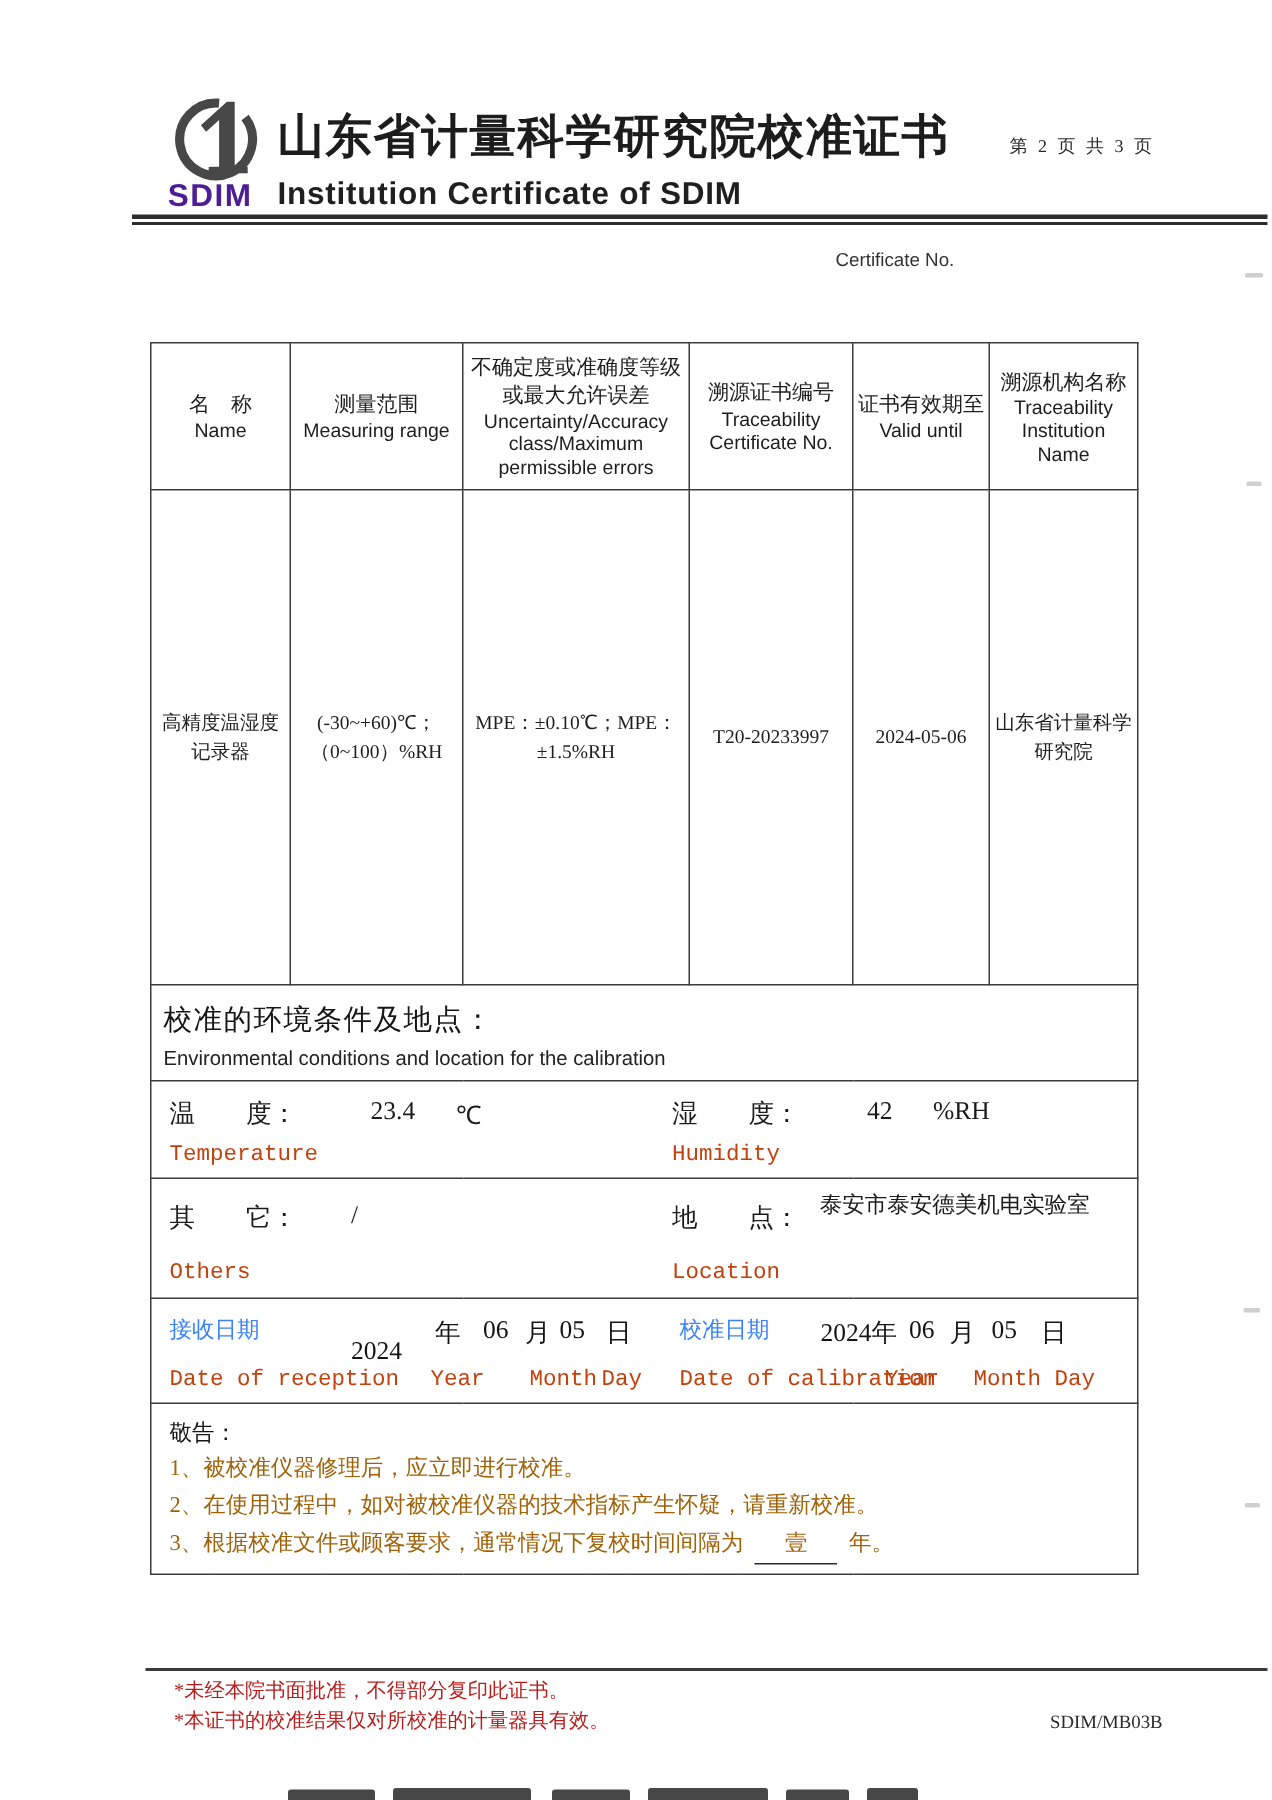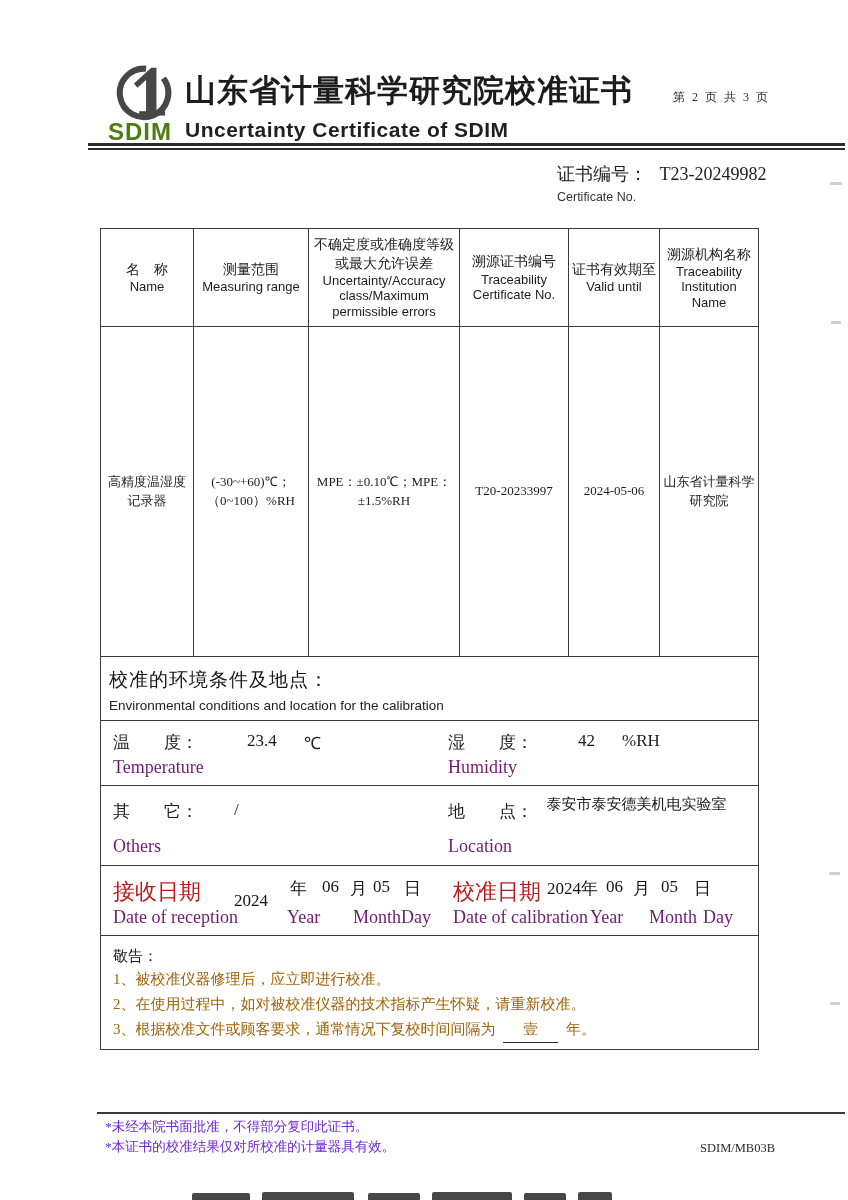--- a/index.html
+++ b/index.html
@@ -4,22 +4,22 @@
 <style>
   * { margin:0; padding:0; box-sizing:border-box; }
   body { background:#e8e8e8; font-family:"Liberation Serif", serif; }
   .page {
     position:relative; width:848px; height:1200px; margin:0 auto;
     background:#ffffff; overflow:hidden; color:#222;
   }
   
   .logo { position:absolute; left:94px; top:64px; width:92px; text-align:center; }
   .logo svg { display:block; margin:0 auto; }
-  .logo-text { font-family:"Liberation Sans", sans-serif; font-weight:bold; font-size:24px;
-    letter-spacing:1px; color:#4d7c0f; line-height:1; margin-top:-2px; }
+  .logo-text { font-family:"Liberation Sans", sans-serif; font-weight:bold; font-size:21px;
+    letter-spacing:1px; color:#4c1d95; line-height:1; margin-top:-2px; }
   .title-block { position:absolute; left:185px; top:70px; width:505px; text-align:left; }
   .title-zh { font-size:31px; font-weight:bold; letter-spacing:1px; color:#1c1c1c;
     font-family:"Liberation Serif", serif; white-space:nowrap; }
   .title-en { font-size:21px; font-weight:bold; color:#1f1f1f; margin-top:6px;
     font-family:"Liberation Sans", sans-serif; letter-spacing:0.5px; }
   .page-info { position:absolute; left:673px; top:89px; font-size:12px; color:#2a2a2a;
     letter-spacing:2px; white-space:nowrap; }
   .header-rule-1 { position:absolute; left:88px; top:143px; width:757px; height:3px; background:#2c2c2c; }
   .header-rule-2 { position:absolute; left:88px; top:148px; width:757px; height:1.5px; background:#2c2c2c; }
   .cert-no { position:absolute; left:557px; top:162px; }
@@ -33,32 +33,32 @@
   .sec-zh { font-family:"Liberation Sans", sans-serif; font-size:19px; color:#161616; letter-spacing:1px; }
   .sec-en { font-family:"Liberation Sans", sans-serif; font-size:13.5px; color:#222; margin-top:5px; }
   td.hc { text-align:center; padding:2px 3px;
     font-family:"Liberation Sans", sans-serif; color:#1d1d1d; }
   .hz { font-size:14px; line-height:1.3; }
   .he { font-size:13px; line-height:1.2; margin-top:1px; }
   td.dc { vertical-align:top; text-align:center; padding:5px 2px;
     font-size:13px; line-height:1.45; color:#1d1d1d; }
   td.pos-cell { position:relative; padding:0; }
   .pz { position:absolute; font-size:17px; color:#1b1b1b; white-space:nowrap; }
-  .pe { position:absolute; font-family:Liberation Serif, serif; font-size:18px; color:#701a75; white-space:nowrap; }
+  .pe { position:absolute; font-family:Liberation Mono, monospace; font-size:15px; color:#c2410c; white-space:nowrap; }
   .loc-val { position:absolute; font-size:15px; line-height:1.4; color:#1b1b1b;
     width:215px; text-align:center; white-space:normal; }
-  .dl { position:absolute; font-family:"Liberation Sans", sans-serif; font-size:22px; color:#b91c1c; white-space:nowrap; }
+  .dl { position:absolute; font-family:"Liberation Sans", sans-serif; font-size:15px; color:#3b82f6; white-space:nowrap; }
   .dn { position:absolute; font-size:17px; color:#141414; white-space:nowrap; }
   td.notice-cell { padding:8px 10px 6px 12px; vertical-align:top; }
   .notice-title { font-family:"Liberation Sans", sans-serif; font-size:15px; color:#161616; line-height:1.55; }
   .notice-line { font-size:15px; color:#a16207; line-height:1.66; }
   .interval { display:inline-block; border-bottom:1.5px solid #2a2a2a; padding:0 20px; margin:0 4px; }
   
   .footer-rule { position:absolute; left:97px; top:1112px; width:748px; height:1.5px; background:#3a3a3a; }
-  .footer-notes { position:absolute; left:105px; top:1117px; font-size:13.5px; color:#6d28d9; line-height:1.45; }
+  .footer-notes { position:absolute; left:116px; top:1117px; font-size:13.5px; color:#b91c1c; line-height:1.45; }
   .form-code { position:absolute; left:700px; top:1141px; font-size:12.5px; color:#2a2a2a; }
   
   .edge-mark { position:absolute; background:#cfcfcf; border-radius:1px; }
   .smudge { position:absolute; background:#2e2e2e; border-radius:2px; opacity:0.88; }
 </style>
 </head>
 <body>
 
 <div class="page">
 
@@ -70,33 +70,29 @@
       <g fill="#474747">
         <polygon points="38,22 58,4 64,4 64,58 52,58 52,18 42,27"></polygon>
         <rect x="44" y="54" width="30" height="5"></rect>
       </g>
     </svg>
     <div class="logo-text">SDIM</div>
   </div>
 
   <div class="title-block">
     <div class="title-zh">山东省计量科学研究院校准证书</div>
-    <div class="title-en">Uncertainty Certificate of SDIM</div>
+    <div class="title-en">Institution Certificate of SDIM</div>
   </div>
 
   <div class="page-info">第 2 页 共 3 页</div>
 
   <div class="header-rule-1"></div>
   <div class="header-rule-2"></div>
 
   <div class="cert-no">
-    <div class="cert-no-line">
-      <span>证书编号：</span>
-      <span style="margin-left:8px;">T23-20249982</span>
-    </div>
     <div class="cert-no-en">Certificate No.</div>
   </div>
 
   <table class="main">
     <colgroup>
       <col style="width:93px">
         <col style="width:115px">
         <col style="width:151px">
       <col style="width:109px">
         <col style="width:91px">

